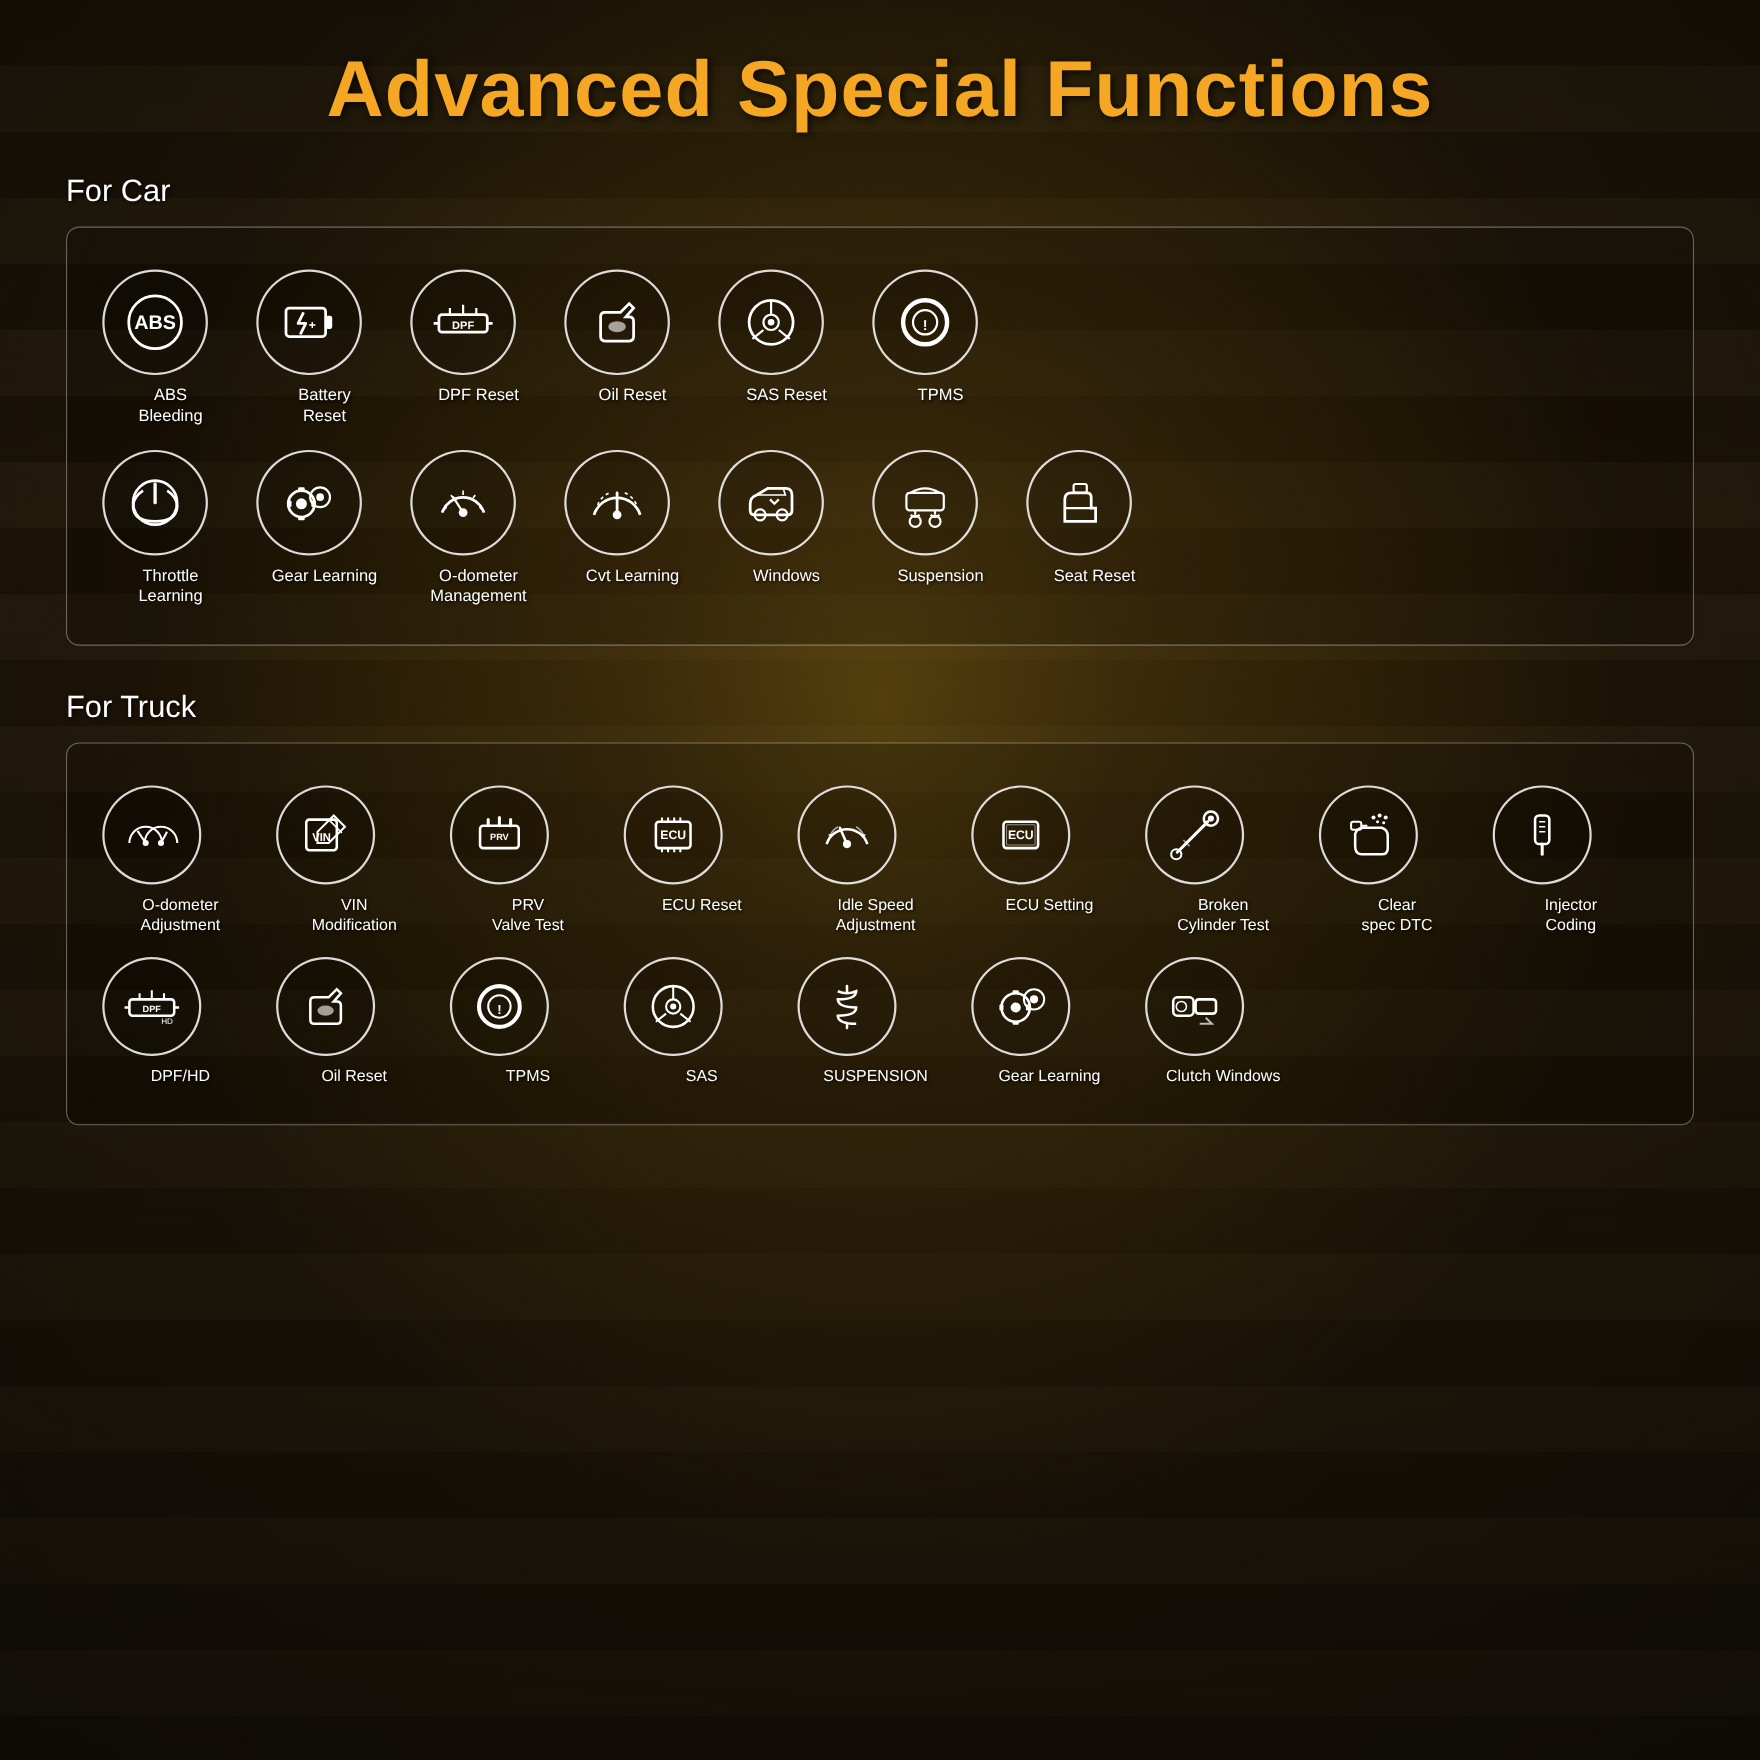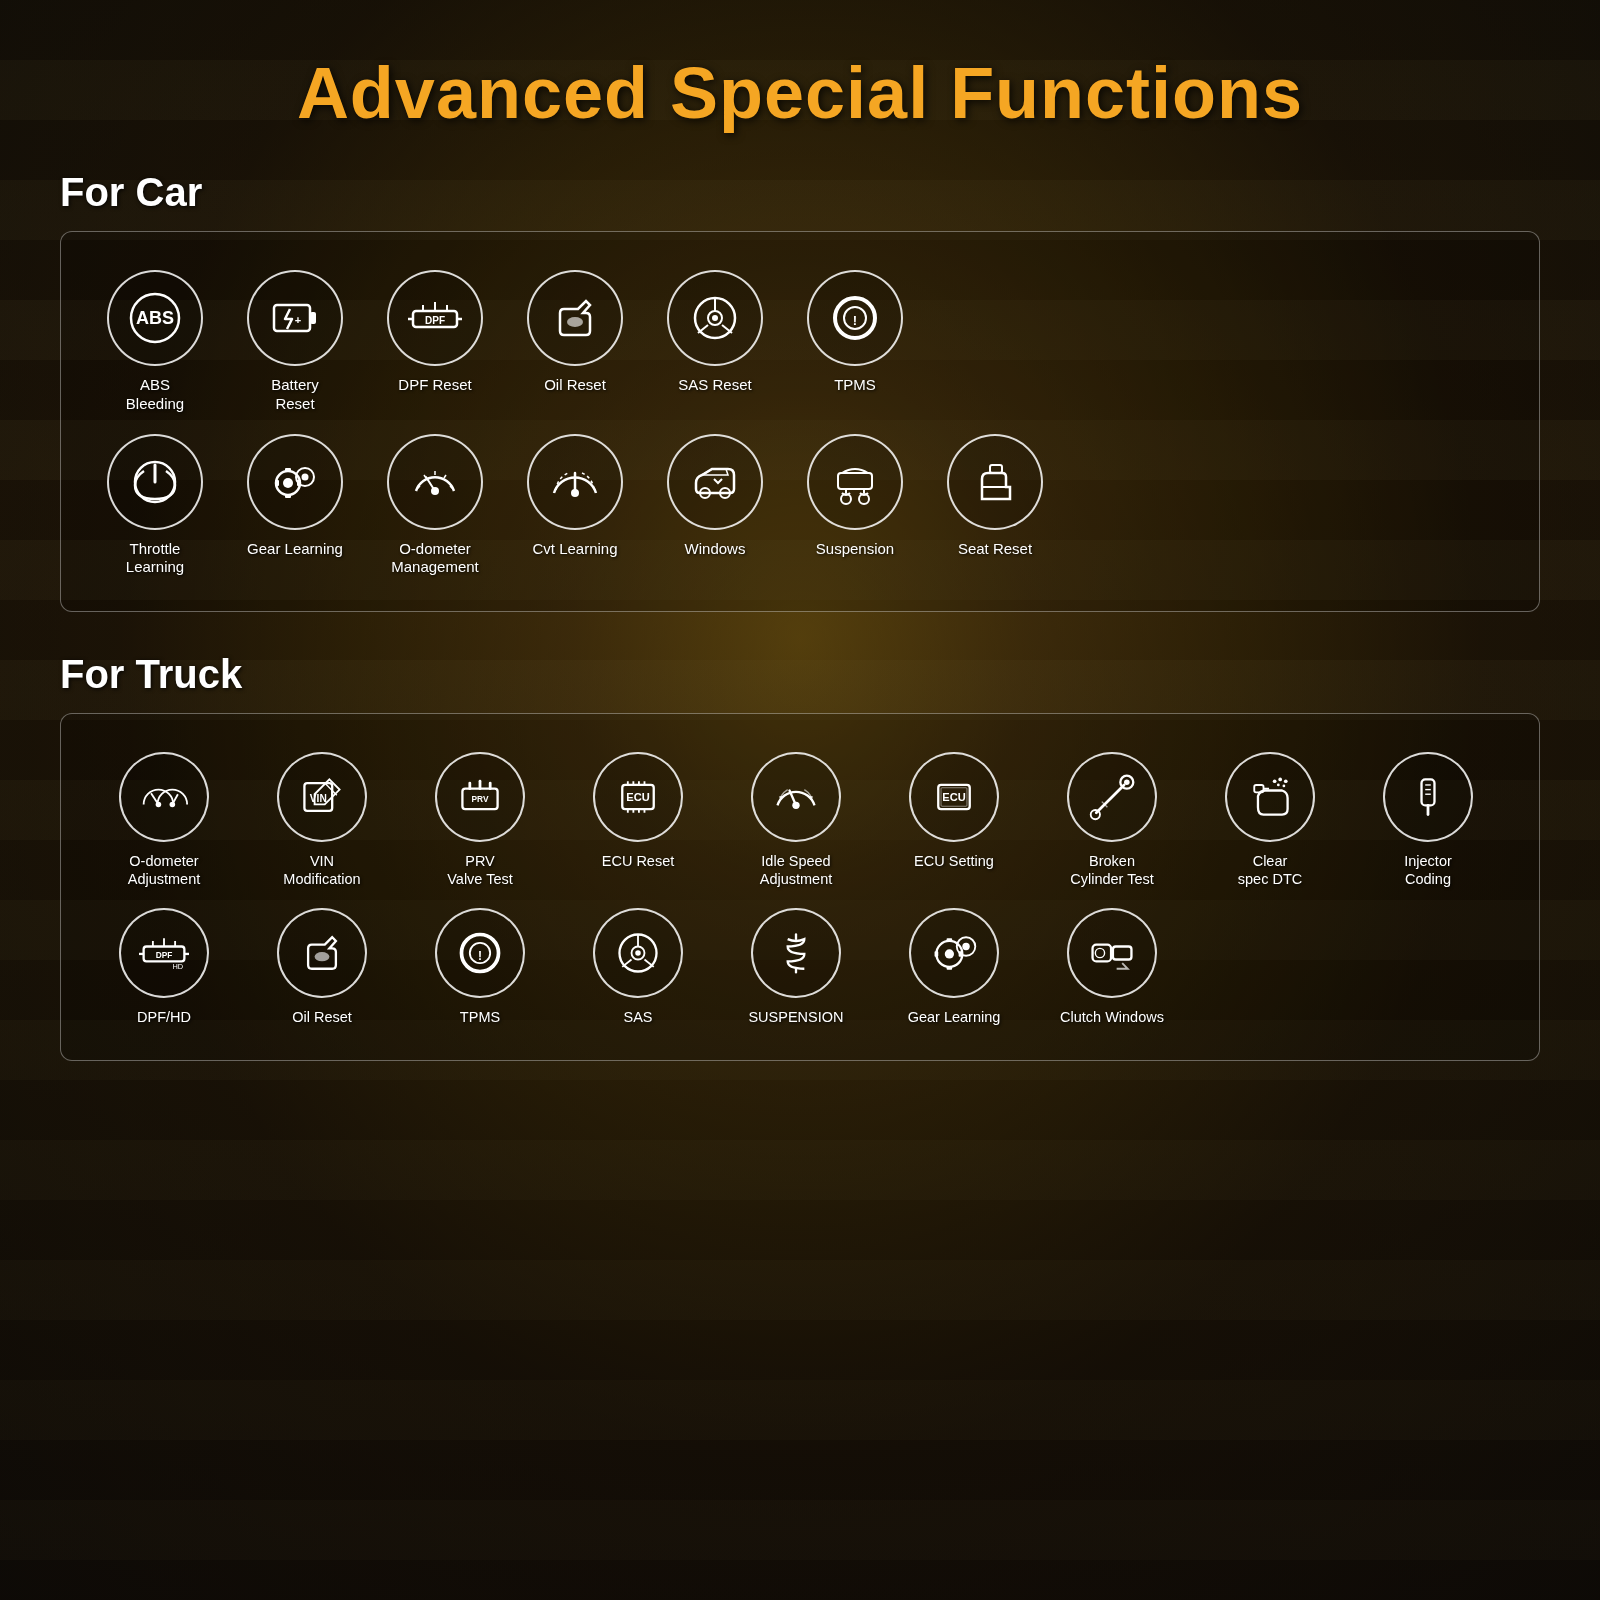--- a/index.html
+++ b/index.html
@@ -45,36 +45,36 @@
           transparent 0px,
           transparent 60px,
           rgba(200,180,100,0.08) 60px,
           rgba(200,180,100,0.08) 120px
         );
     }
 
     .content {
       position: relative;
       z-index: 2;
-      padding: 52px 60px;
+      padding: 40px 60px;
     }
 
     .main-title {
       font-size: 72px;
       font-weight: 900;
       color: #f5a623;
       text-align: center;
       margin-bottom: 36px;
       text-shadow: 2px 2px 8px rgba(0,0,0,0.8);
       letter-spacing: 1px;
     }
 
     .section-title {
-      font-size: 40px;
-      font-weight: 700;
+      font-size: 28px;
+      font-weight: 400;
       color: #ffffff;
       margin-bottom: 16px;
       text-shadow: 1px 1px 4px rgba(0,0,0,0.9);
     }
 
     .section-box {
       border: 1.5px solid rgba(255,255,255,0.35);
       border-radius: 12px;
       padding: 28px 24px 24px;
       margin-bottom: 40px;
@@ -83,21 +83,20 @@
 
     .icons-grid {
       display: flex;
       flex-wrap: wrap;
       gap: 0px;
     }
 
     .icon-item {
       display: flex;
       flex-direction: column;
-      align-items: center;
       width: 140px;
       padding: 10px 8px;
     }
 
     .icon-circle {
       width: 96px;
       height: 96px;
       border-radius: 50%;
       border: 2.5px solid rgba(255,255,255,0.85);
       display: flex;

